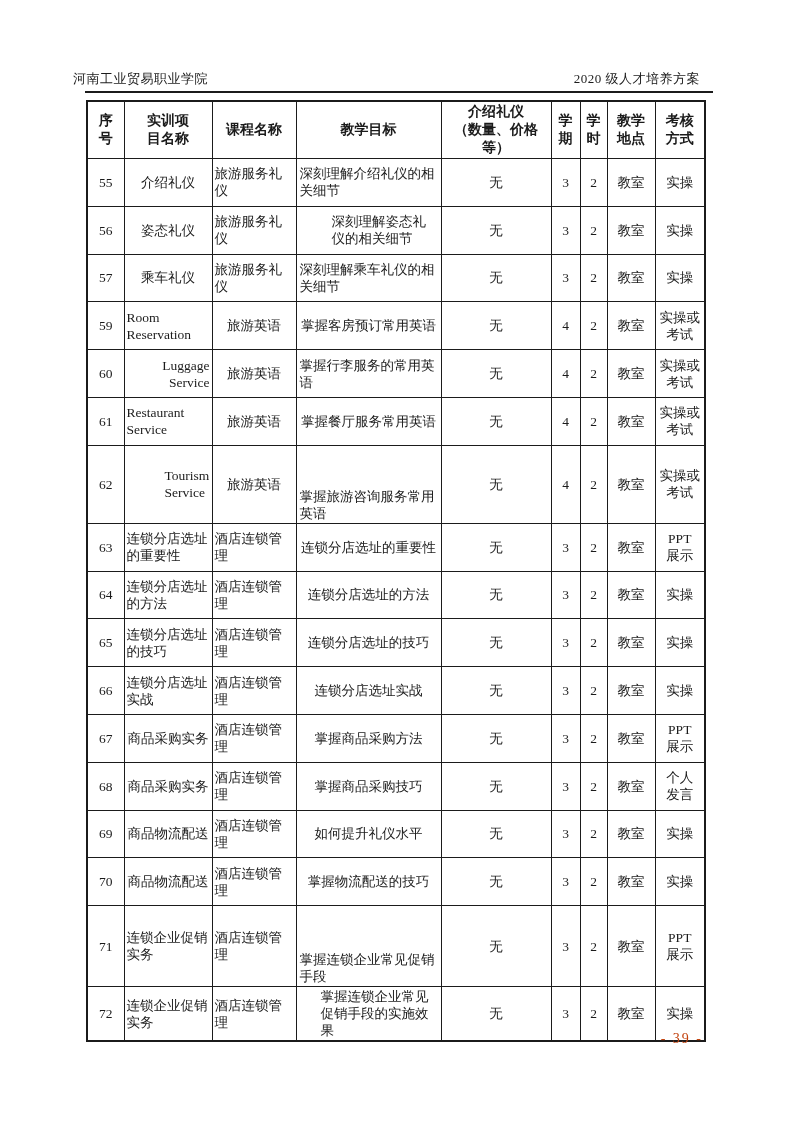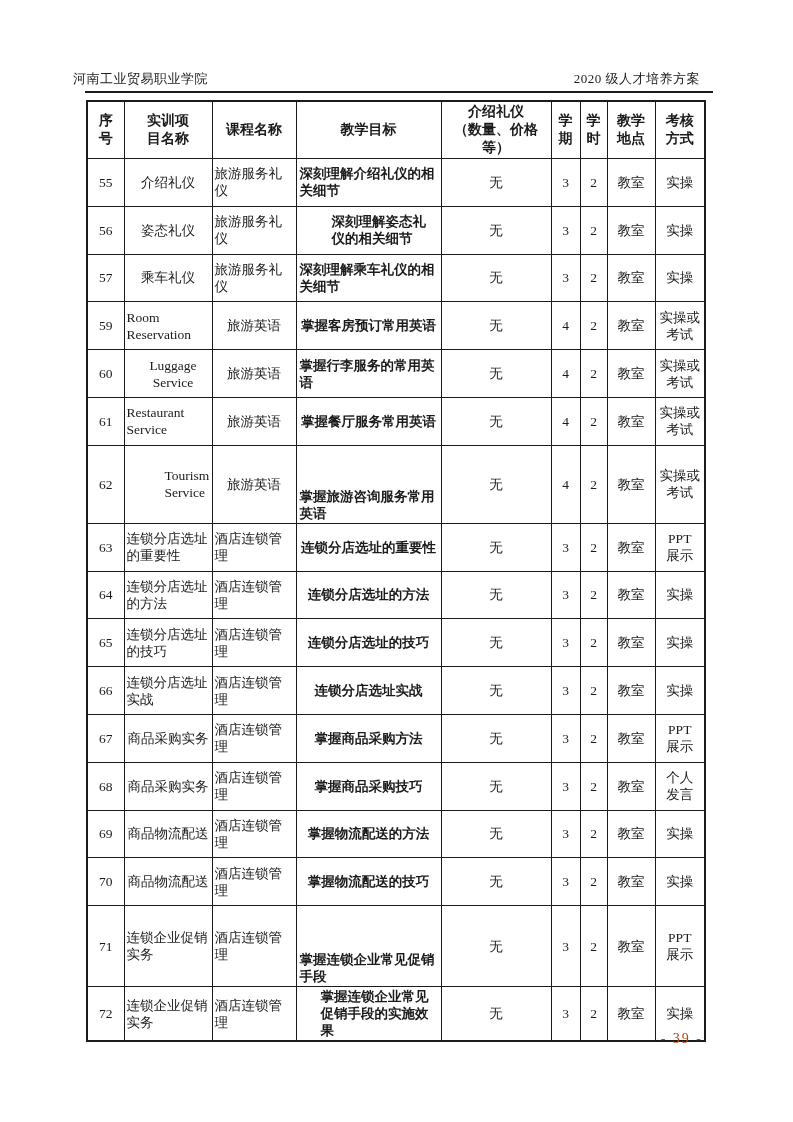--- a/index.html
+++ b/index.html
@@ -56,21 +56,21 @@
     white-space: pre-line;
     line-height: 18px;
     padding: 1px 2px;
   }
   .cellc {
     font-size: 13.5px;
     line-height: 17px;
     padding: 1px 2px;
     text-align: center;
   }
-  .c-objective .cellc { padding: 1px 3px; font-weight: bold; }
+  .c-objective .cellc { padding: 1px 3px; }
   .pre { white-space: pre-line; }
   .page-footer {
     position: absolute;
     top: 1031px;
     right: 90px;
     font-size: 14px;
     letter-spacing: 2px;
     color: #c2410c;
   }
 </style>
@@ -252,21 +252,21 @@
           <td class="c-assessment">
             <div class="cellc pre">实操或
 考试</div>
           </td>
         </tr>
         <tr>
           <td class="c-no">
             <div class="cellc">60</div>
           </td>
           <td class="c-project">
-            <div class="cellc auto-align" style="text-align: center; padding-left: 12px;">Luggage Service</div>
+            <div class="cellc auto-align" style="text-align: right; padding-left: 12px;">Luggage Service</div>
           </td>
           <td class="c-course">
             <div class="cellc auto-align">旅游英语</div>
           </td>
           <td class="c-objective">
             <div class="cellc auto-align" style="text-align: left;">掌握行李服务的常用英语</div>
           </td>
           <td class="c-consumables">
             <div class="cellc">无</div>
           </td>
@@ -525,21 +525,21 @@
           <td class="c-no">
             <div class="cellc">69</div>
           </td>
           <td class="c-project">
             <div class="cellc auto-align">商品物流配送</div>
           </td>
           <td class="c-course">
             <div class="cellc auto-align" style="text-align: left;">酒店连锁管理</div>
           </td>
           <td class="c-objective">
-            <div class="cellc auto-align">掌握物流配送的方法</div>
+            <div class="cellc auto-align">如何提升礼仪水平</div>
           </td>
           <td class="c-consumables">
             <div class="cellc">无</div>
           </td>
           <td class="c-semester">
             <div class="cellc">3</div>
           </td>
           <td class="c-hours">
             <div class="cellc">2</div>
           </td>

